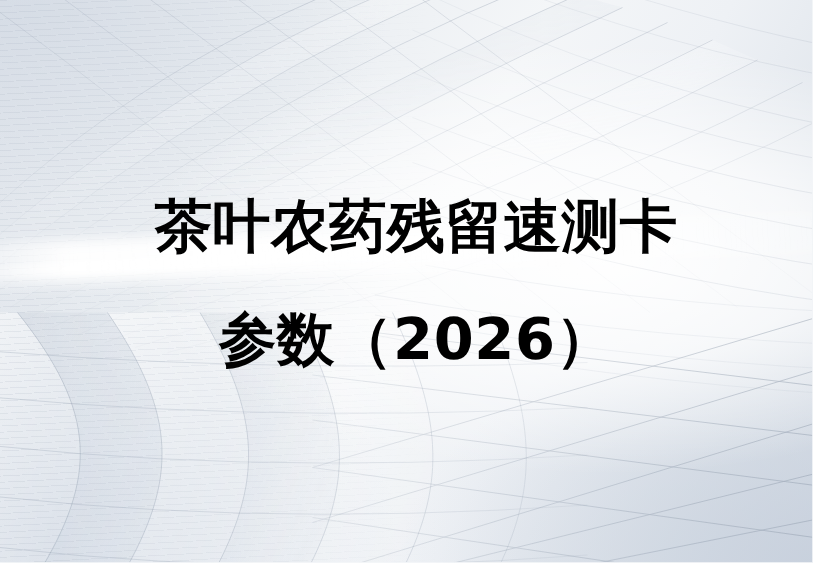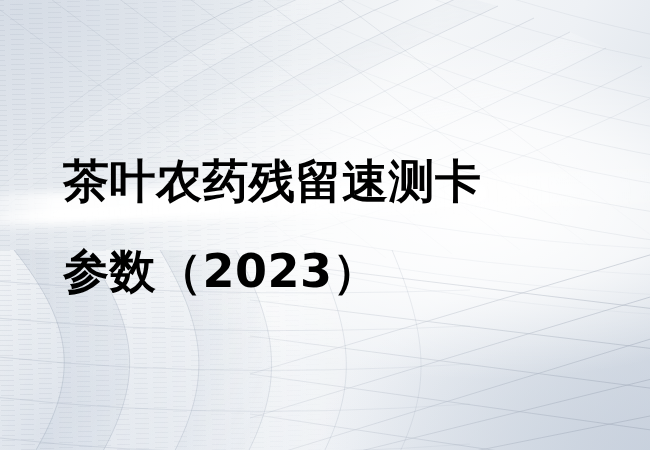--- a/index.html
+++ b/index.html
@@ -87,20 +87,21 @@
     width: 540px;
   }
   .title-line {
     color: #000000;
     font-weight: 700;
     font-size: 46px;
     line-height: 90px;
     letter-spacing: 0.5px;
     white-space: nowrap;
     font-family: "DejaVu Sans", "Liberation Sans", sans-serif;
+    text-align: center;
   }
 </style>
 </head>
 <body>
 
 <div id="banner">
 
   <div class="bg-layer bg-base"></div>
 
   <svg class="bg-svg" viewBox="0 0 650 450" preserveAspectRatio="none" aria-hidden="true">
@@ -230,16 +231,16 @@
     </g>
   </svg>
 
   <div class="scanlines"></div>
 
   <div class="streak"></div>
   <div class="streak2"></div>
 
   <div class="title-block">
     <div class="title-line">茶叶农药残留速测卡</div>
-    <div class="title-line">参数（2023）</div>
+    <div class="title-line">参数（2026）</div>
   </div>
 
 </div>
 
 </body></html>

